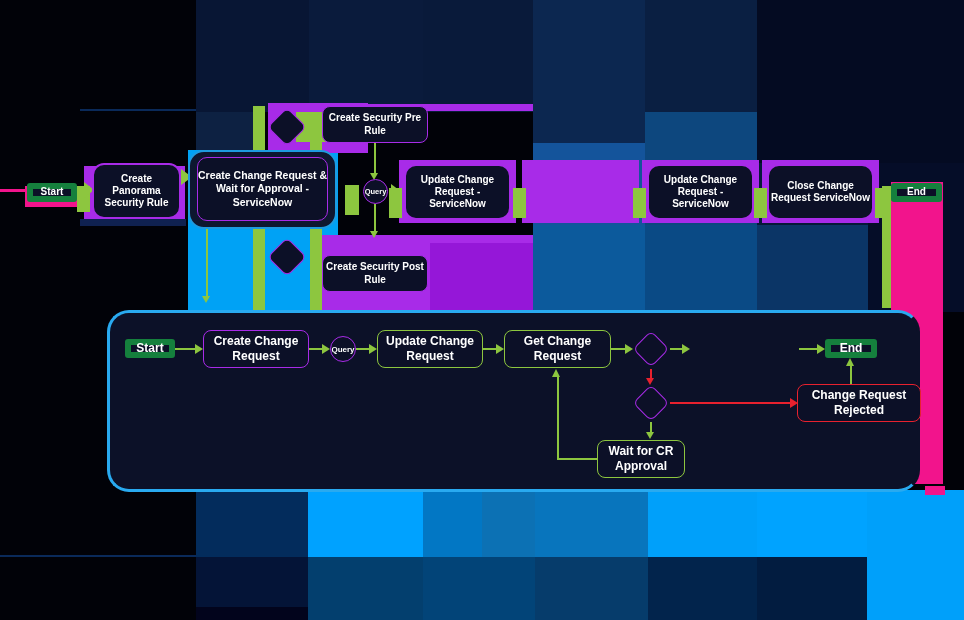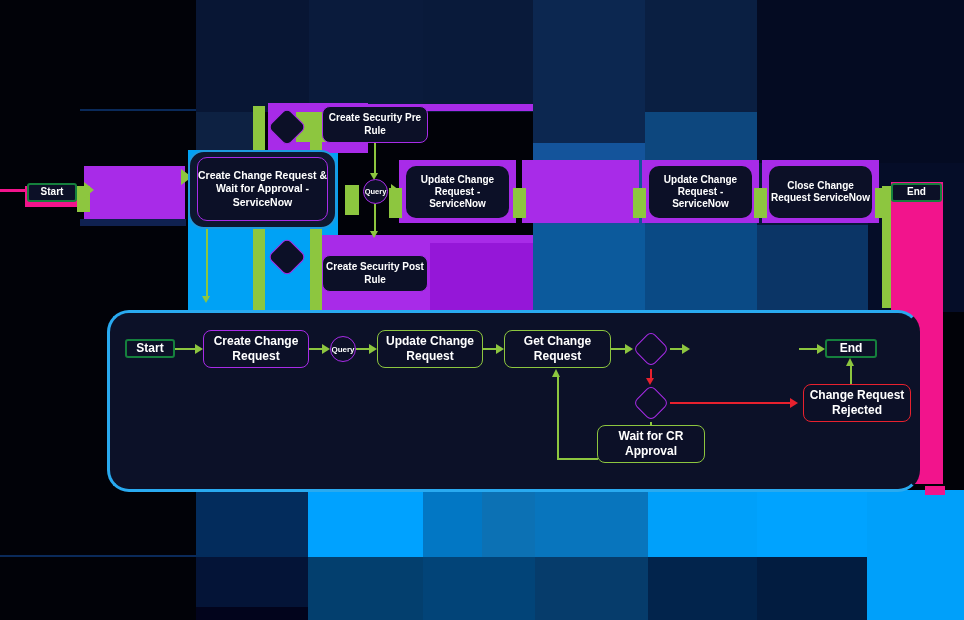--- a/index.html
+++ b/index.html
@@ -5,21 +5,21 @@
   html,body{margin:0;padding:0;background:#010208;}
   #stage{position:relative;width:964px;height:620px;background:#010208;overflow:hidden;
          font-family:"Liberation Sans",sans-serif;}
   #stage *{box-sizing:border-box;}
   .abs{position:absolute;}
   .node{position:absolute;background:#0c1027;color:#fff;display:flex;align-items:center;
         justify-content:center;text-align:center;font-weight:600;z-index:2;padding:2px;}
   .b-purple{border:2px solid #a82be8;}
   .b-purple-thin{border:1.5px solid #a82be8;}
   .b-green{border:1.5px solid #8dc63f;}
-  .b-pink{border:2px solid #15803d;}
+  .b-pink{border:6px solid #15803d;}
   .b-red{border:1.5px solid #e8212e;}
   .r12{border-radius:12px;} .r8{border-radius:8px;} .r3{border-radius:3px;}
   .small{font-size:10px;line-height:1.22;}
   .subtxt{font-size:12px;line-height:1.25;}
   .circle{border-radius:50%;}
   .diamond{transform:rotate(45deg);border-radius:6px;}
   .subnode{z-index:7;}
   #big-outer{position:absolute;left:188px;top:150px;width:149px;height:79px;background:#0e1730;
              border:2px solid #1e9be0;border-radius:16px;z-index:2;}
   #big-inner{position:absolute;left:197px;top:157px;width:131px;height:64px;background:#0c1027;
@@ -124,20 +124,23 @@
       <div class="abs" style="left: 646px; top: 432px; z-index: 6; width: 0px; height: 0px; border-left: 4.5px solid transparent; border-right: 4.5px solid transparent; border-top: 7px solid rgb(141, 198, 63);"></div>
       <div class="abs" style="left: 557px; top: 458px; z-index: 6; width: 41px; height: 2px; background: rgb(141, 198, 63);"></div>
       <div class="abs" style="left: 557px; top: 377px; z-index: 6; width: 2px; height: 83px; background: rgb(141, 198, 63);"></div>
       <div class="abs" style="left: 552px; top: 369px; z-index: 6; width: 0px; height: 0px; border-left: 4.5px solid transparent; border-right: 4.5px solid transparent; border-bottom: 8px solid rgb(141, 198, 63);"></div>
     </div>
 
   <div class="node b-pink r3 small" style="left:27px;top:183px;width:50px;height:19px;">
       <span>Start</span>
     </div>
 
+  <div class="node b-purple r12 small" style="left:92px;top:163px;width:89px;height:56px;">
+      <span>Create Panorama Security Rule</span>
+    </div>
 
   <div id="big-outer"></div>
   <div id="big-inner">
       <span>Create Change Request &amp; Wait for Approval - ServiceNow</span>
     </div>
 
   <div class="node b-purple-thin circle" style="left:363px;top:179px;width:25px;height:25px;font-size:7.5px;">
       <span>Query</span>
     </div>
 
@@ -194,20 +197,20 @@
 
   <div class="node b-purple-thin diamond subnode" style="left:638px;top:336px;width:26px;height:26px;"></div>
 
 
   <div class="node b-pink r3 subtxt subnode" style="left:825px;top:339px;width:52px;height:19px;">
       <span>End</span>
     </div>
 
   <div class="node b-purple-thin diamond subnode" style="left:638px;top:390px;width:26px;height:26px;"></div>
 
-  <div class="node b-red r8 subtxt subnode" style="left:797px;top:384px;width:108px;height:38px;margin-left:6px;">
+  <div class="node b-red r8 subtxt subnode" style="left:797px;top:384px;width:124px;height:38px;">
       <span>Change Request Rejected</span>
     </div>
 
-  <div class="node b-green r8 subtxt subnode" style="left:597px;top:425px;width:108px;height:38px;justify-content:flex-end;">
+  <div class="node b-green r8 subtxt subnode" style="left:597px;top:440px;width:88px;height:38px;justify-content:flex-end;">
       <span>Wait for CR Approval</span>
     </div>
 </div>
 
 </body></html>

